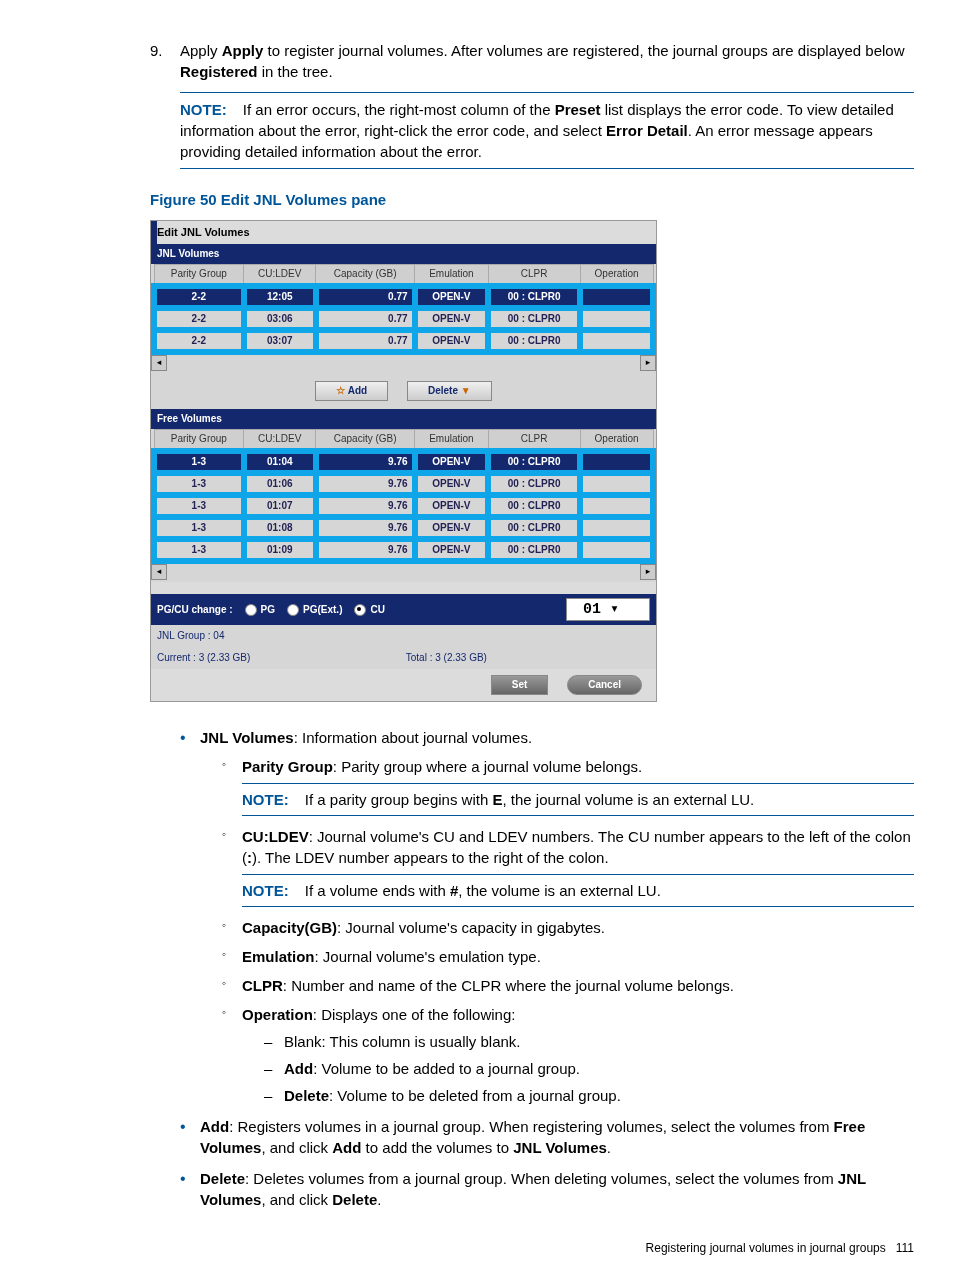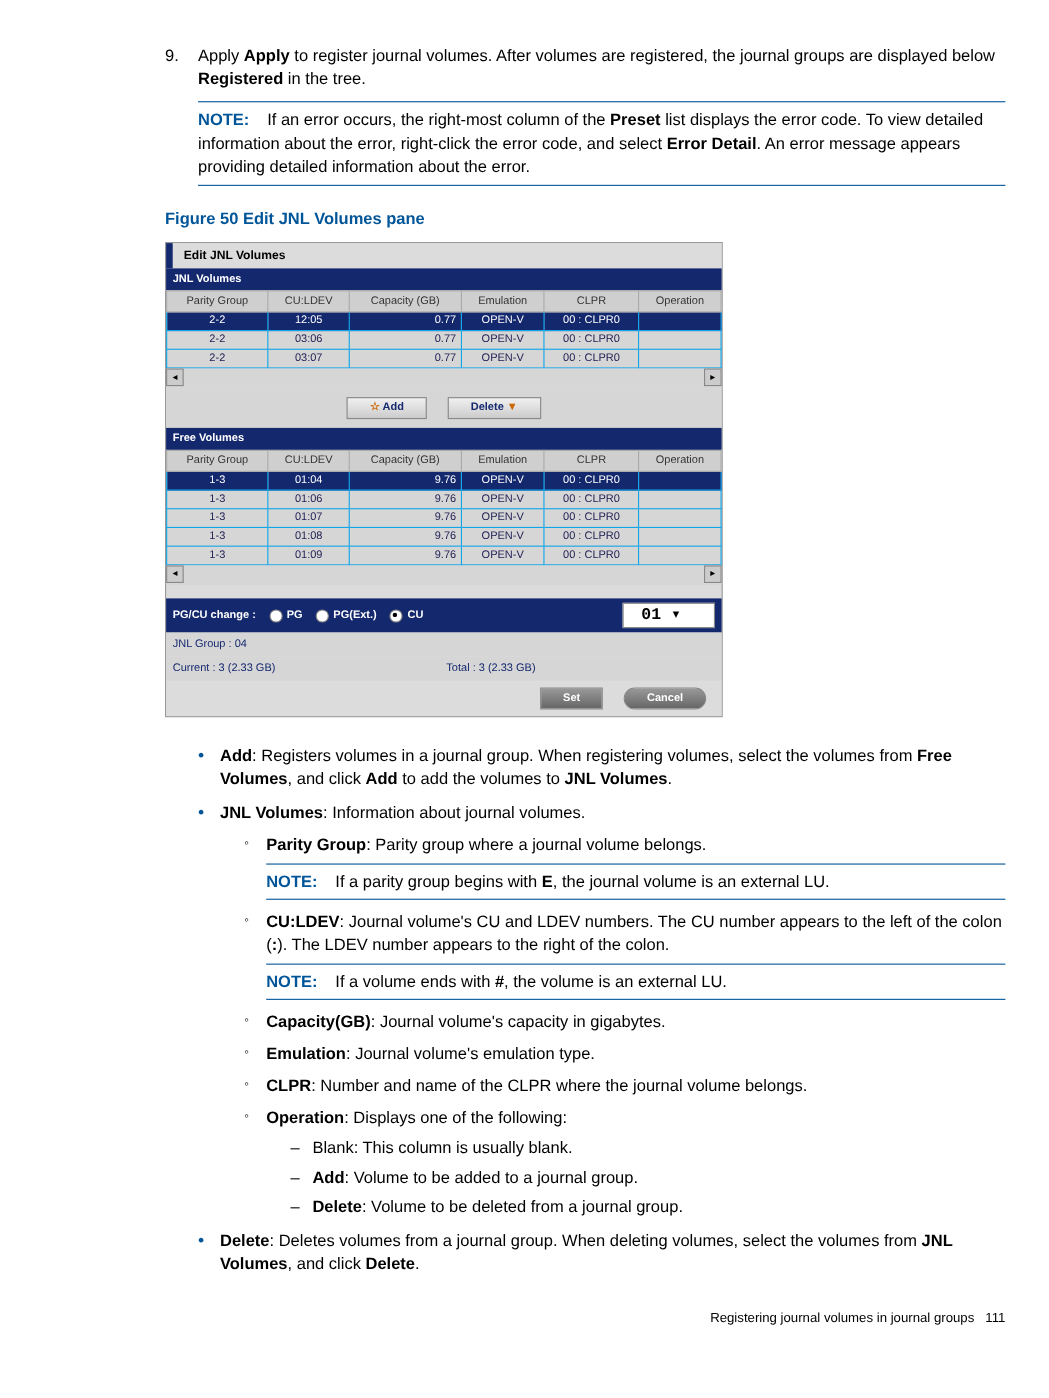--- a/index.html
+++ b/index.html
@@ -45,21 +45,21 @@
     width: 505px;
     border: 1px solid #999;
     background: #dcdcdc;
     font-family: Arial, sans-serif;
     font-size: 10px;
   }
   .dlg-title {
     background: #dcdcdc;
     color: #000;
     font-weight: bold;
-    padding: 4px 10px;
+    padding: 4px 0;
     border-left: 6px solid #14286e;
     font-size: 11px;
   }
   .section-label {
     background: #14286e;
     color: #fff;
     font-weight: bold;
     padding: 3px 6px;
     font-size: 10px;
   }
@@ -70,25 +70,26 @@
   }
   .tbl th {
     background: #cfcfcf;
     border: 1px solid #aaa;
     padding: 2px 4px;
     font-weight: normal;
     color: #333;
     font-size: 10px;
   }
   .tbl td {
-    border: 1px solid #0ea5e9;
+    border: 6px solid #0ea5e9;
     padding: 1px 4px;
     color: #225;
     font-size: 10px;
     text-align: center;
+    font-weight: bold;
   }
   .tbl tr.sel td {
     background: #14286e;
     color: #fff;
   }
   .scroll-area {
     position: relative;
     background: #d6d6d6;
     height: 18px;
   }
@@ -376,23 +377,20 @@
     <span style="display:inline-block;width:150px"></span>
     <span>Total : 3 (2.33 GB)</span>
   </div>
   <div class="dlg-buttons">
     <span class="dbtn" style="background:linear-gradient(#999,#666);color:#fff;">Set</span>
     <span class="dbtn" style="background:linear-gradient(#999,#666);color:#fff;border-radius:10px;">Cancel</span>
   </div>
 </div>
 
 <ul class="bullet">
-  <li>
-    <b>Add</b><span>: Registers volumes in a journal group. When registering volumes, select the volumes from </span><b>Free Volumes</b><span>, and click </span><b>Add</b><span> to add the volumes to </span><b>JNL Volumes</b><span>.</span>
-  </li>
   <li>
     <b>JNL Volumes</b><span>: Information about journal volumes.</span>
     <ul class="circle">
       <li>
         <b>Parity Group</b><span>: Parity group where a journal volume belongs.</span>
         <div class="inner-note">
           <span class="note-label">NOTE:</span>
           <span>If a parity group begins with </span><b>E</b><span>, the journal volume is an external LU.</span>
         </div>
       </li>
@@ -410,19 +408,22 @@
         <b>Operation</b><span>: Displays one of the following:</span>
         <ul class="dash">
           <li>Blank: This column is usually blank.</li>
           <li><b>Add</b><span>: Volume to be added to a journal group.</span></li>
           <li><b>Delete</b><span>: Volume to be deleted from a journal group.</span></li>
         </ul>
       </li>
     </ul>
   </li>
   <li>
+    <b>Add</b><span>: Registers volumes in a journal group. When registering volumes, select the volumes from </span><b>Free Volumes</b><span>, and click </span><b>Add</b><span> to add the volumes to </span><b>JNL Volumes</b><span>.</span>
+  </li>
+  <li>
     <b>Delete</b><span>: Deletes volumes from a journal group. When deleting volumes, select the volumes from </span><b>JNL Volumes</b><span>, and click </span><b>Delete</b><span>.</span>
   </li>
 </ul>
 
 <div class="page-footer">
   <span>Registering journal volumes in journal groups</span>&nbsp;&nbsp;&nbsp;<span>111</span>
 </div>
 
 </body></html>

